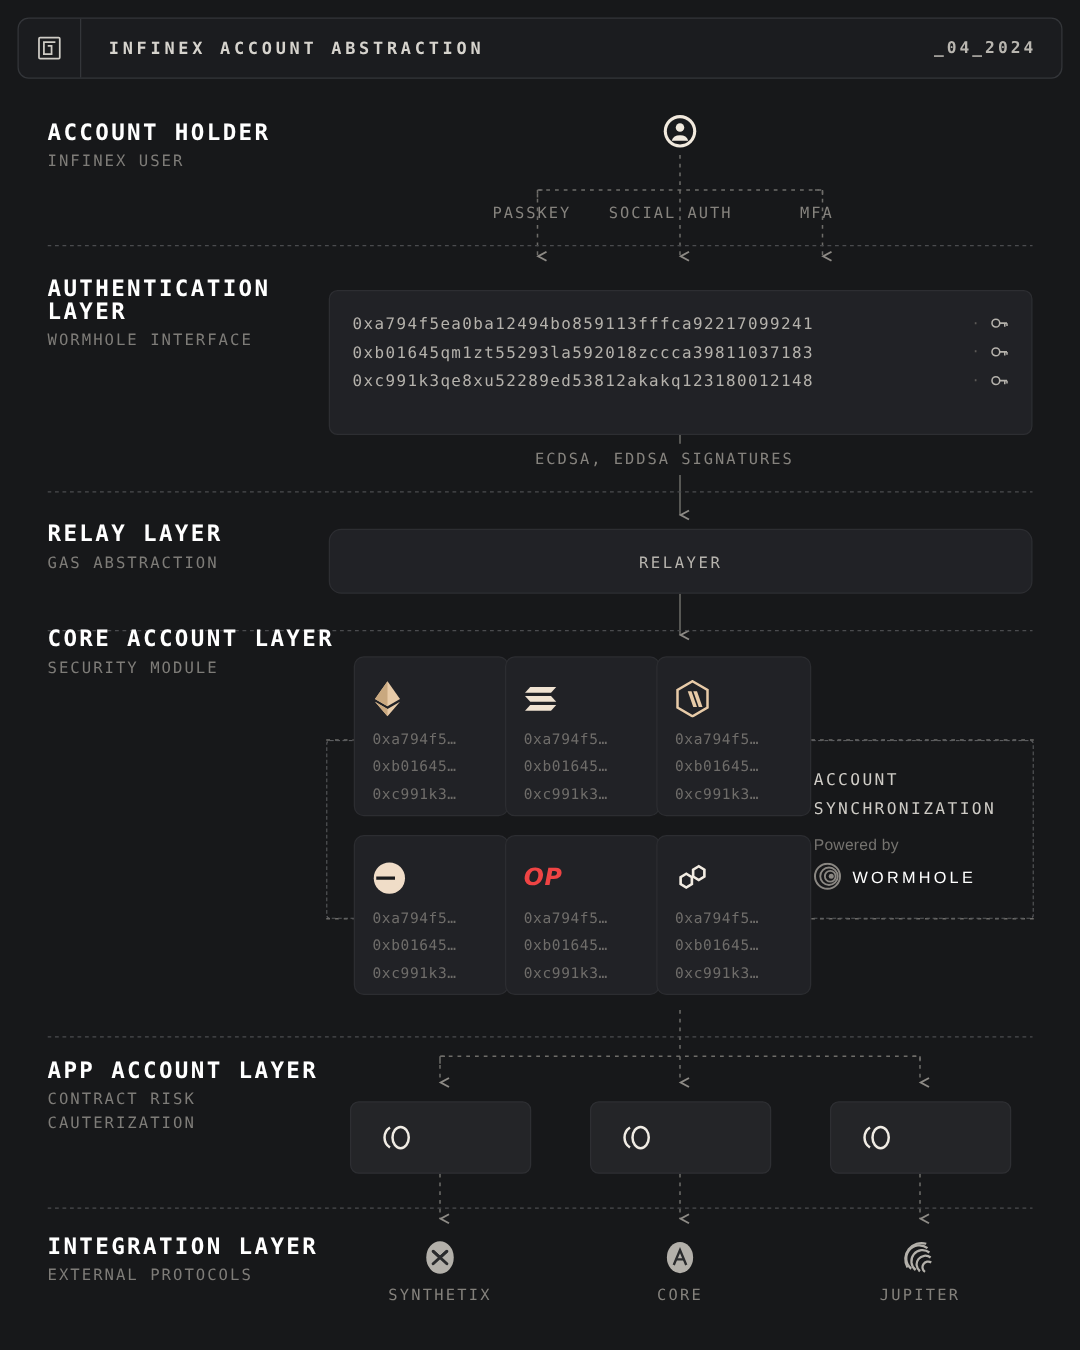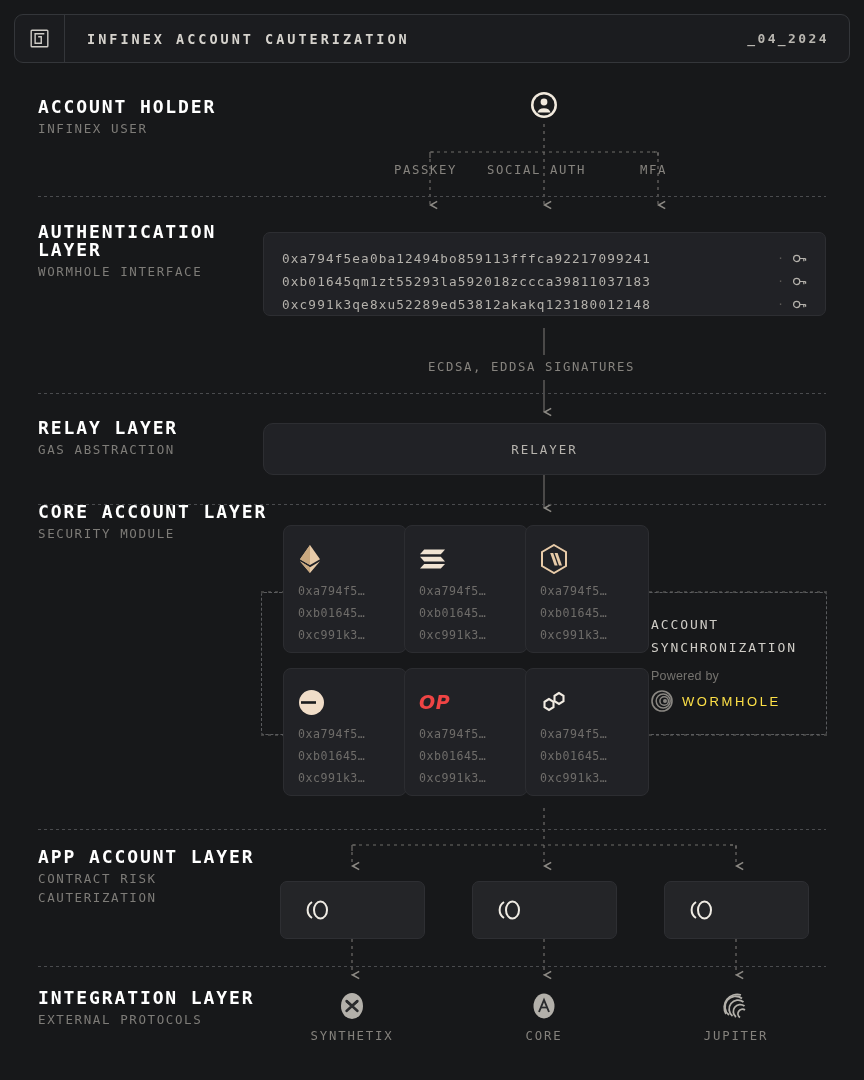--- a/index.html
+++ b/index.html
@@ -55,21 +55,21 @@
 
   
   .panel {
     position: absolute;
     background: #212226;
     border: 1px solid #2d2e32;
     border-radius: 7px;
   }
 
   
-  .auth-box { left: 263px; top: 232px; width: 563px; height: 84px; padding: 14px 18px 0 18px; }
+  .auth-box { left: 263px; top: 232px; width: 563px; height: 116px; padding: 14px 18px 0 18px; }
   .auth-line {
     display: flex; align-items: center;
     font-size: 12.7px; letter-spacing: 1.15px; color: #b5b2ac;
     height: 23px;
   }
   .auth-addr { flex: 1; white-space: nowrap; }
   .auth-dot { color: #5c5a57; margin: 0 7px; font-size: 11px; }
   .key-ico { width: 15px; height: 15px; flex: 0 0 15px; }
 
   
@@ -103,21 +103,21 @@
   .sync-title {
     font-size: 13px; letter-spacing: 1.9px; color: #cfccc6; line-height: 23px;
   }
   .powered-by {
     font-family: "Liberation Sans", sans-serif;
     font-size: 12.5px; letter-spacing: 0.2px; color: #75736f; margin-top: 10px;
   }
   .wormhole-row { display: flex; align-items: center; gap: 9px; margin-top: 7px; }
   .wormhole-name {
     font-family: "Liberation Sans", sans-serif;
-    font-size: 13px; letter-spacing: 2.6px; color: #fde047;
+    font-size: 13px; letter-spacing: 2.6px; color: #ffffff;
   }
 
   
   .app-box { position: absolute; width: 145px; height: 58px; top: 881px;
              background: #242528; border: 1px solid #2e2f33; border-radius: 7px;
              display: flex; align-items: center; padding-left: 22px; }
 
   
   .integ { position: absolute; top: 990px; width: 140px; text-align: center; }
   .integ-ico { height: 32px; display: flex; align-items: center; justify-content: center; }
@@ -199,21 +199,21 @@
     </g>
   </svg>
 
   <div class="header">
     <div class="hdr-logo-cell">
       <svg width="21" height="21" viewBox="0 0 24 24" fill="none" stroke="#cfccc6" stroke-width="1.6">
         <rect x="2.5" y="2.5" width="19" height="19" rx="1"></rect>
         <path d="M17.5 6.5 L7 6.5 L7 17.5 L14 17.5 L14 10 L10.5 10"></path>
       </svg>
     </div>
-    <div class="hdr-title">INFINEX ACCOUNT CAUTERIZATION</div>
+    <div class="hdr-title">INFINEX ACCOUNT ABSTRACTION</div>
     <div class="hdr-date">_04_2024</div>
   </div>
 
   <div class="row-label" style="top:98px;">
     <div class="lbl-main">ACCOUNT HOLDER</div>
     <div class="lbl-sub">INFINEX USER</div>
   </div>
   <div style="position:absolute;left:530px;top:91px;">
     <svg width="28" height="28" viewBox="0 0 28 28">
       <circle cx="14" cy="14" r="13" fill="#f2eade"></circle>

